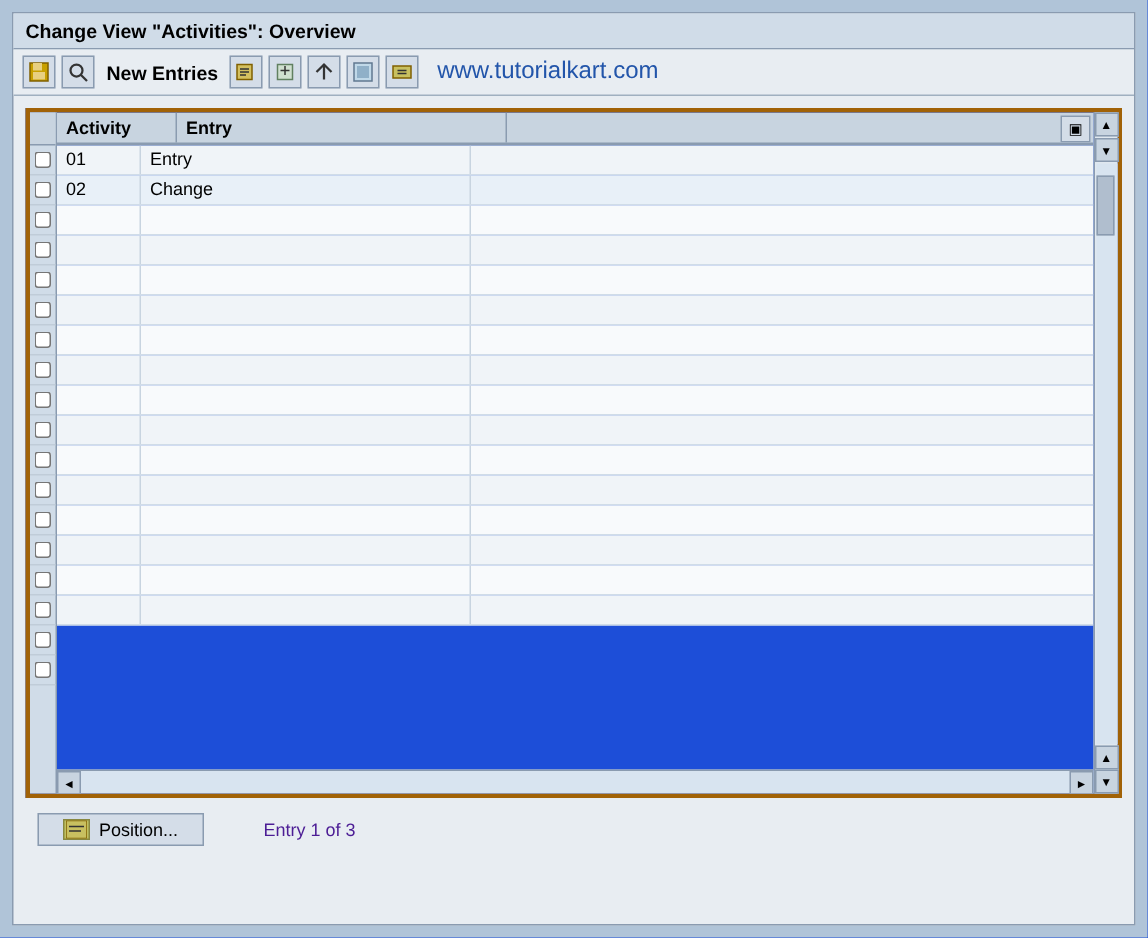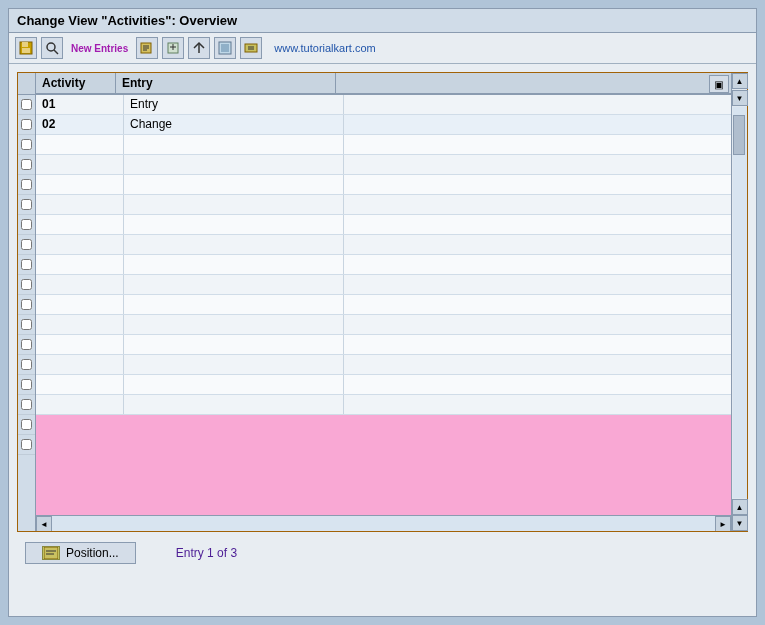--- a/index.html
+++ b/index.html
@@ -41,41 +41,41 @@
       background: #d4dde8;
       border: 1px solid #8a9bb0;
       cursor: pointer;
       display: flex;
       align-items: center;
       justify-content: center;
       font-size: 11px;
       color: #333;
     }
     .new-entries-label {
-      font-size: 10px;
+      font-size: 13px;
       font-weight: bold;
-      color: #a21caf;
+      color: #000000;
       margin: 0 4px;
       cursor: pointer;
     }
     .watermark {
-      font-size: 11px;
+      font-size: 16px;
       color: #2255aa;
       margin-left: 8px;
     }
     .content-area {
       flex: 1;
       padding: 8px;
       display: flex;
       flex-direction: column;
     }
     .table-container {
       display: flex;
-      border: 1px solid #a16207;
-      background: #f9a8d4;
+      border: 3px solid #a16207;
+      background: #1d4ed8;
       flex: 1;
       max-height: 460px;
       position: relative;
     }
     .row-selectors {
       display: flex;
       flex-direction: column;
       background: #d0dce8;
       border-right: 1px solid #8a9bb0;
       min-width: 18px;
@@ -146,21 +146,21 @@
     .table-row.data-row:nth-child(even) { background: #e8f0f8; }
     .table-row.empty-row { background: #f8fafc; }
     .table-row.empty-row:nth-child(even) { background: #f0f4f8; }
     .cell {
       padding: 2px 6px;
       border-right: 1px solid #c8d4e0;
       font-size: 12px;
       overflow: hidden;
       white-space: nowrap;
     }
-    .cell-activity { width: 88px; font-weight: bold; }
+    .cell-activity { width: 56px; }
     .cell-name { width: 220px; }
     .scrollbar-area {
       width: 16px;
       background: #e0e8f0;
       border-left: 1px solid #8a9bb0;
       display: flex;
       flex-direction: column;
       align-items: center;
     }
     .scroll-btn {

